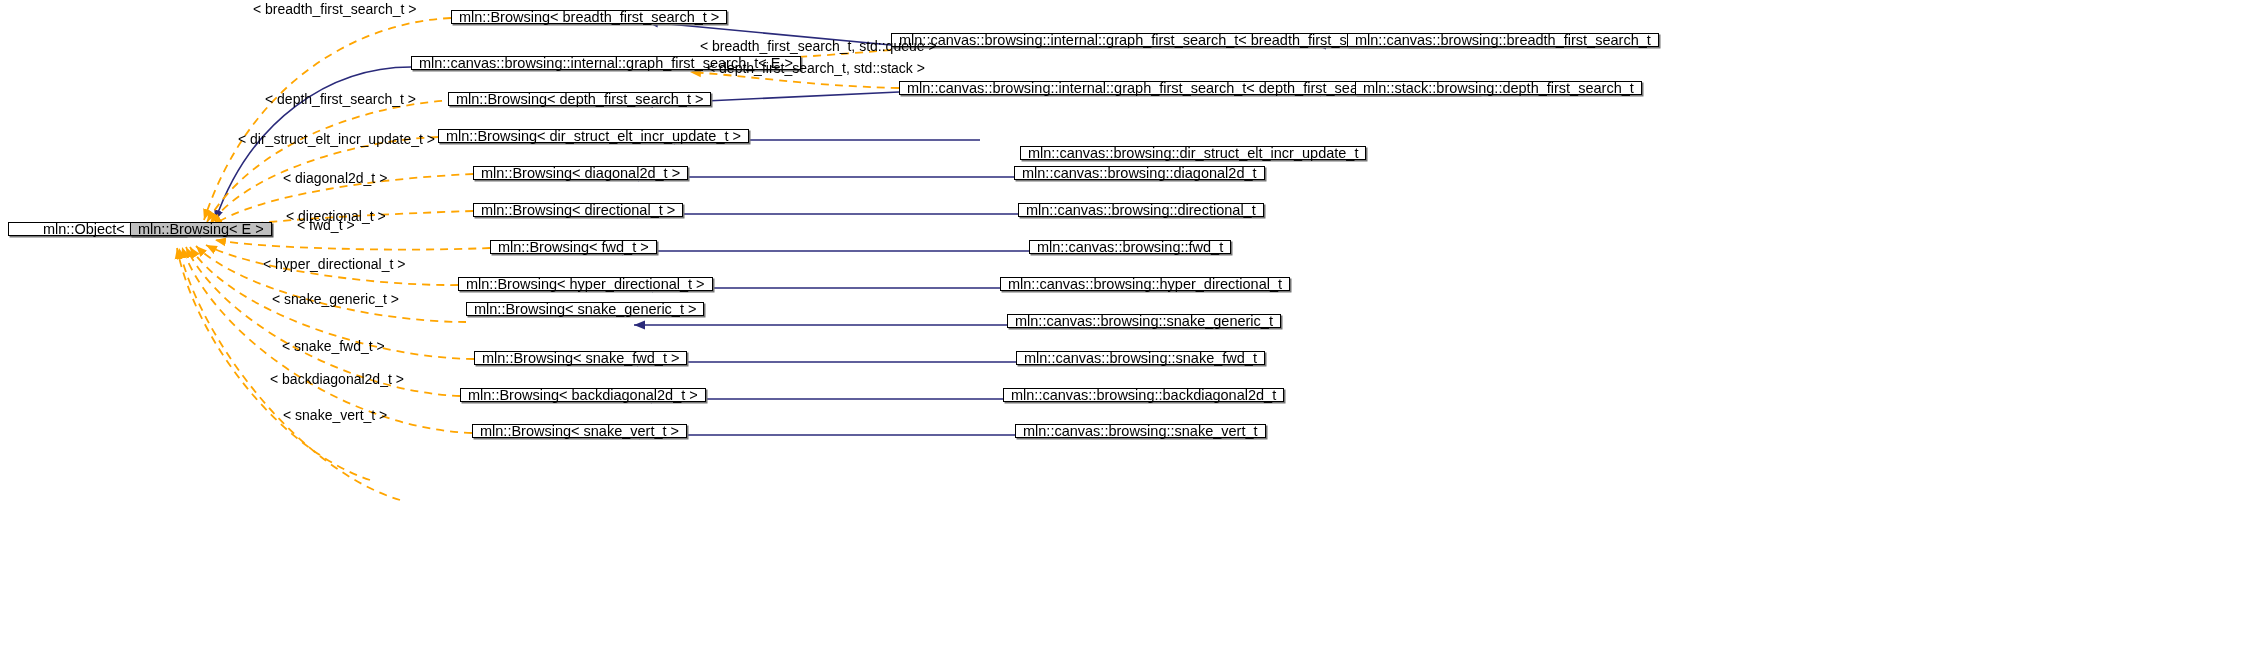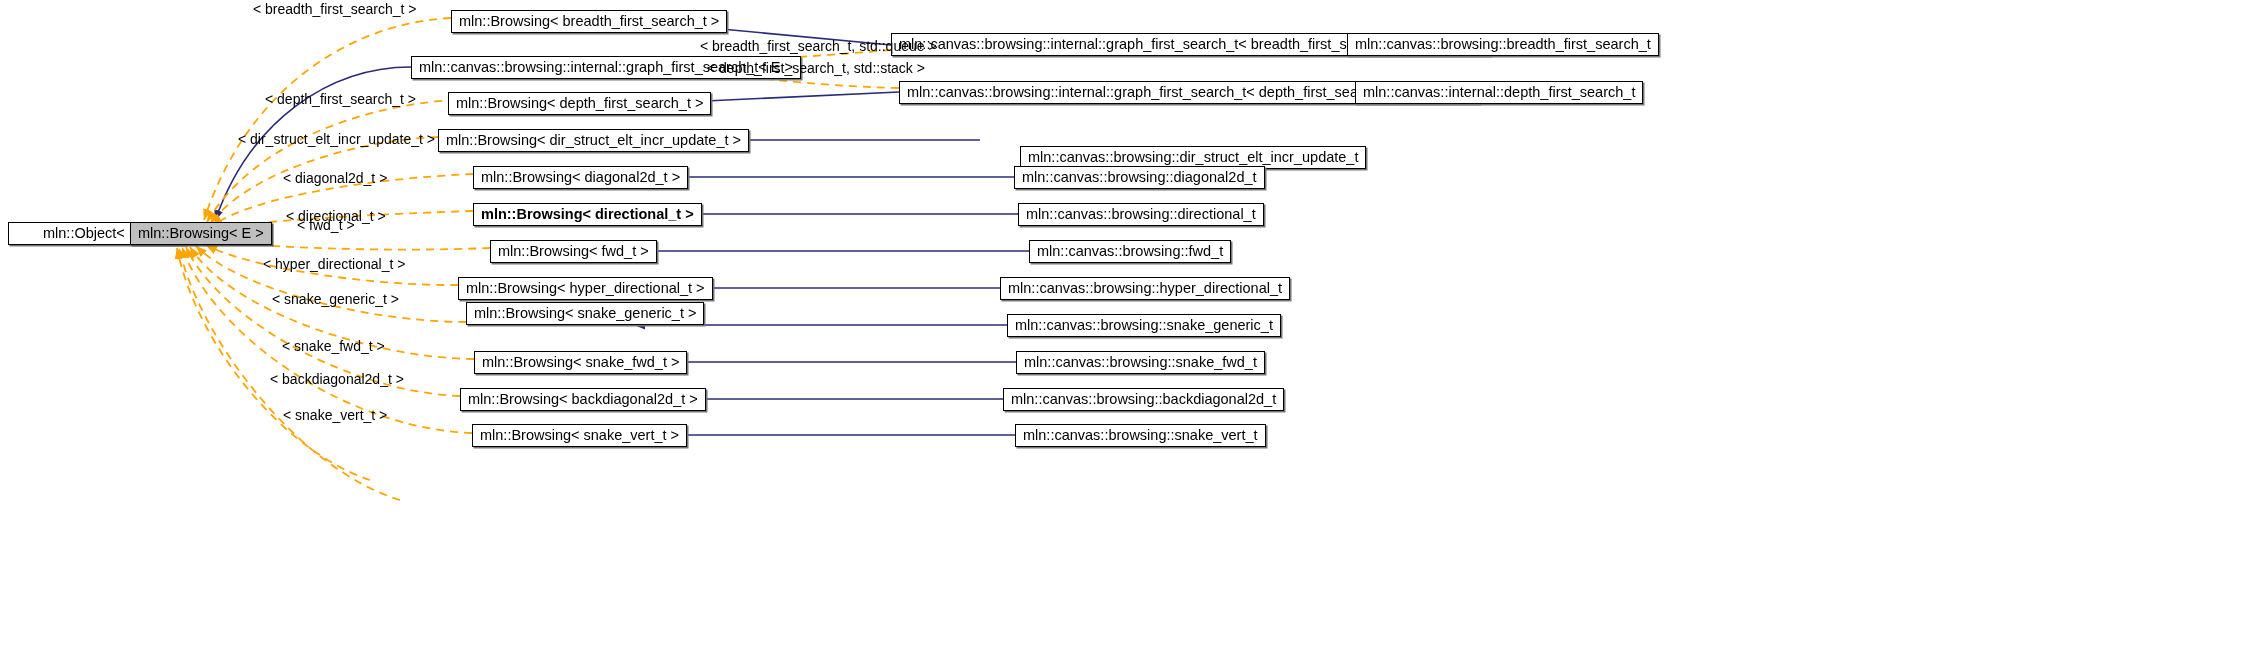--- a/index.html
+++ b/index.html
@@ -28,21 +28,21 @@
     background: #ffffff;
     border: 1px solid #000000;
     color: #000000;
     font-size: 14.5px;
     line-height: 1;
     white-space: nowrap;
     display: flex;
     align-items: center;
     justify-content: center;
     padding: 0 7px;
-    height: 23px;
+    height: 14px;
     box-shadow: 1.5px 1.5px 0 0 #555555;
   }
   .node.root {
     background: #bfbfbf;
     border: 1px solid #000000;
   }
   .node.plain {
     box-shadow: 1.5px 1.5px 0 0 #777777;
   }
   .edge-label {
@@ -123,35 +123,35 @@
       <div class="node plain" style="left: 1347px; top: 33px; min-width: 212px;">
         <span>mln::canvas::browsing::breadth_first_search_t</span>
       </div>
       <div class="node plain" style="left: 448px; top: 92px; min-width: 181px;">
         <span>mln::Browsing&lt; depth_first_search_t &gt;</span>
       </div>
       <div class="node plain" style="left: 899px; top: 81px; min-width: 406px;">
         <span>mln::canvas::browsing::internal::graph_first_search_t&lt; depth_first_search_t, std::stack &gt;</span>
       </div>
       <div class="node plain" style="left: 1355px; top: 81px; min-width: 204px;">
-        <span>mln::canvas::internal::depth_first_search_t</span>
+        <span>mln::stack::browsing::depth_first_search_t</span>
       </div>
       <div class="node plain" style="left: 438px; top: 129px; min-width: 221px;">
         <span>mln::Browsing&lt; dir_struct_elt_incr_update_t &gt;</span>
       </div>
       <div class="node plain" style="left: 980px; top: 146px; min-width: 241px; margin-left: 40px;">
         <span>mln::canvas::browsing::dir_struct_elt_incr_update_t</span>
       </div>
       <div class="node plain" style="left: 473px; top: 166px; min-width: 150px;">
         <span>mln::Browsing&lt; diagonal2d_t &gt;</span>
       </div>
       <div class="node plain" style="left: 1014px; top: 166px; min-width: 176px;">
         <span>mln::canvas::browsing::diagonal2d_t</span>
       </div>
-      <div class="node plain" style="left: 473px; top: 203px; min-width: 149px; font-weight: bold;">
+      <div class="node plain" style="left: 473px; top: 203px; min-width: 149px;">
         <span>mln::Browsing&lt; directional_t &gt;</span>
       </div>
       <div class="node plain" style="left: 1018px; top: 203px; min-width: 174px;">
         <span>mln::canvas::browsing::directional_t</span>
       </div>
       <div class="node plain" style="left: 490px; top: 240px; min-width: 117px;">
         <span>mln::Browsing&lt; fwd_t &gt;</span>
       </div>
       <div class="node plain" style="left: 1029px; top: 240px; min-width: 143px;">
         <span>mln::canvas::browsing::fwd_t</span>

